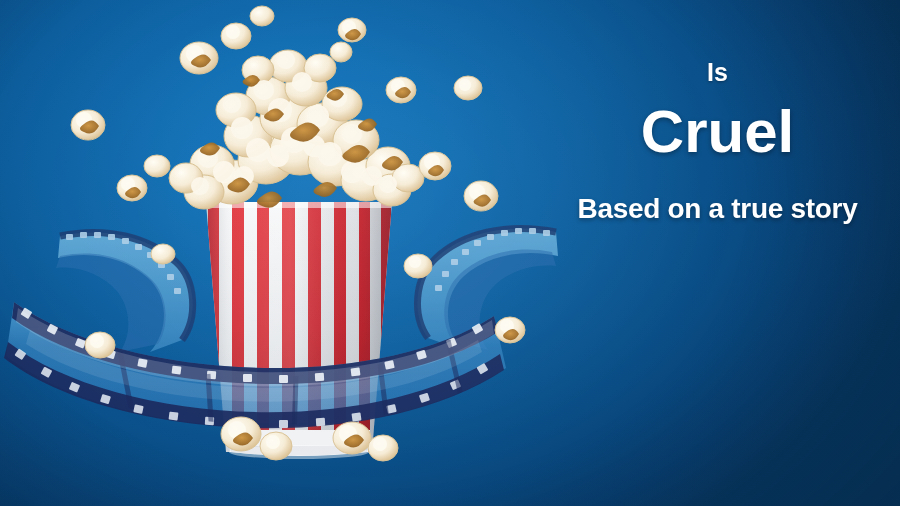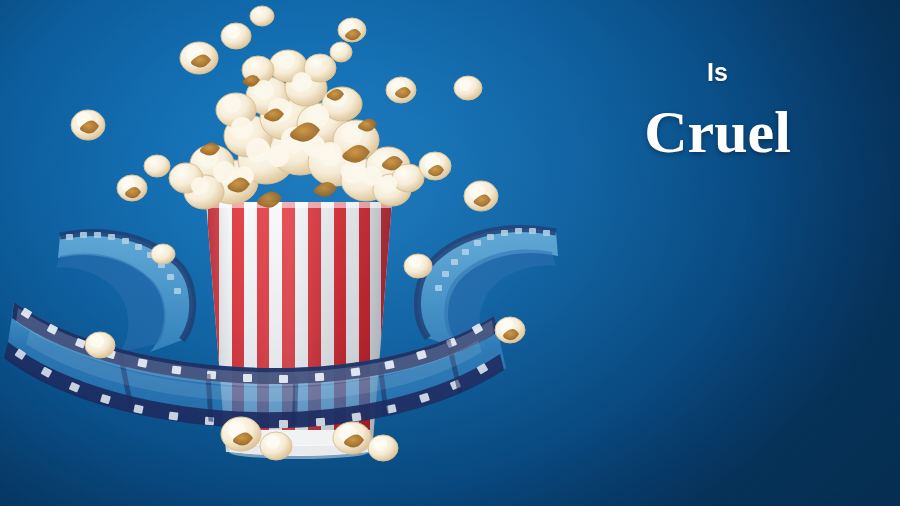--- a/index.html
+++ b/index.html
@@ -15,21 +15,21 @@
     background:radial-gradient(ellipse 700px 520px at 40% 40%, rgba(255,255,255,0.05) 0%, rgba(255,255,255,0) 55%, rgba(2,24,46,0.30) 100%);
   }
   
   #textblock{position:absolute;left:545px;top:52px;width:345px;text-align:center;margin-top:8px;}
   .t-is{
     font-size:25px;font-weight:bold;color:#ffffff;letter-spacing:.2px;
     line-height:1;margin:0 0 18px 0;
     text-shadow:0 1px 3px rgba(0,0,0,.35);
   }
   .t-title{
-    font-family:Liberation Serif, serif;font-weight:bold;color:#ffffff;
+    font-family:Liberation Sans, sans-serif;font-weight:bold;color:#ffffff;
     font-size:60px;line-height:.97;margin:0;letter-spacing:0px;
     text-shadow:0 2px 5px rgba(0,0,0,.35);
   }
   .t-title .l2{display:block;letter-spacing:-1px;}
   .t-sub{
     font-size:28px;font-weight:bold;color:#ffffff;margin:34px 0 0 0;
     line-height:1;letter-spacing:-.3px;
     text-shadow:0 2px 4px rgba(0,0,0,.35);
   }
   
@@ -337,15 +337,16 @@
     </g>
   </svg>
 
   <div id="vignette"></div>
 
   <div id="textblock">
     <p class="t-is">Is</p>
     <h1 class="t-title">
       <span>Cruel</span>
     </h1>
+    <p class="t-sub">Based on a true story</p>
   </div>
 
 </div>
 
 </body></html>

